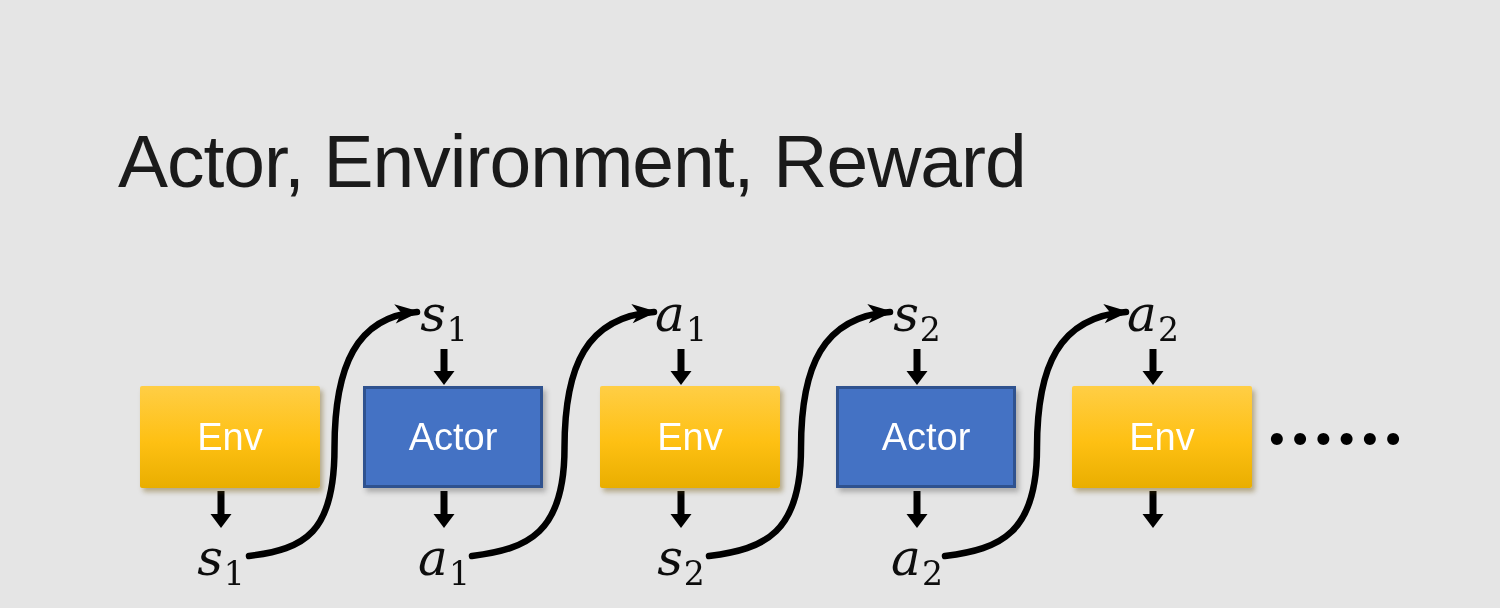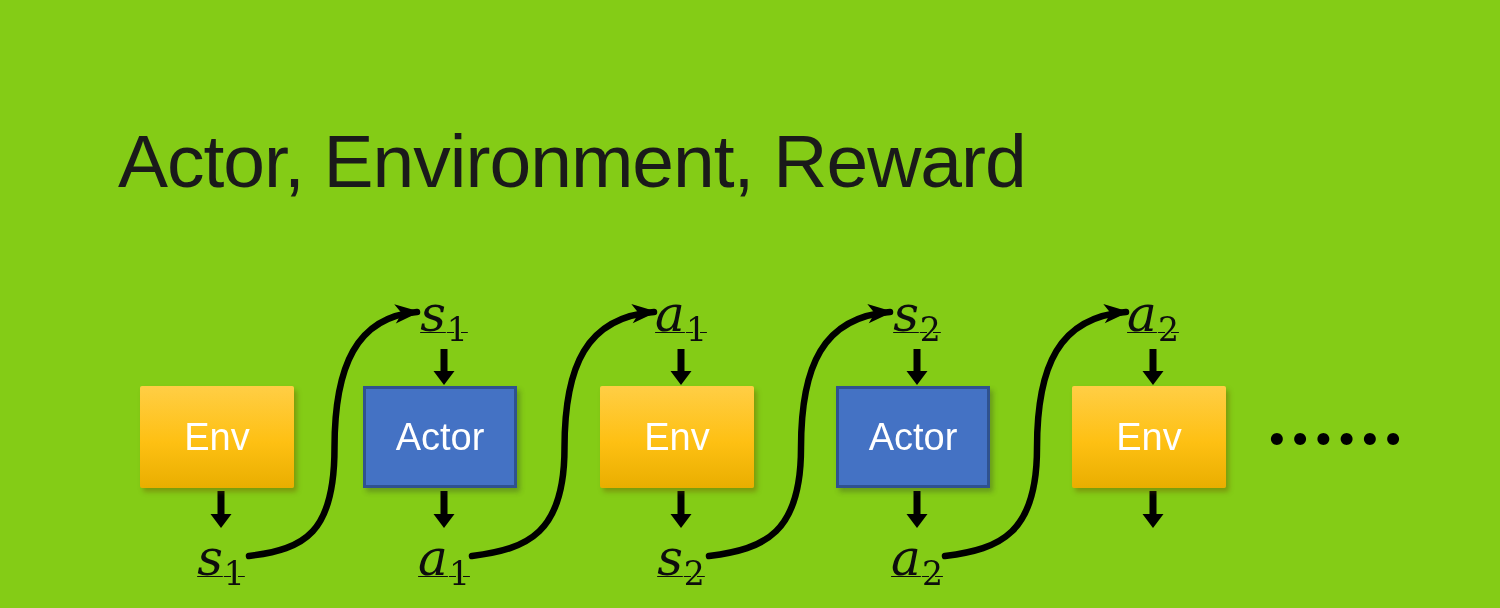--- a/index.html
+++ b/index.html
@@ -1,35 +1,35 @@
 <!DOCTYPE html>
 <html><head>
 <meta charset="utf-8">
 <style>
   html,body{margin:0;padding:0;background:#ffffff;}
   .slide{
-    position:relative;width:1500px;height:608px;background:#84cc16;overflow:hidden;
+    position:relative;width:1500px;height:608px;background:#e5e5e5;overflow:hidden;
     font-family:"Liberation Sans",sans-serif;
   }
   .title{
     position:absolute;left:118px;top:124px;margin:0;
     font-size:75px;font-weight:300;letter-spacing:-1px;line-height:75px;
     color:#1a1a1a;white-space:nowrap;
   }
   .diagram{position:absolute;left:0;top:0;width:1500px;height:608px;}
   .overlay{position:absolute;left:0;top:0;width:1500px;height:608px;}
   .node{
-    position:absolute;top:386px;width:154px;height:102px;
+    position:absolute;top:386px;width:180px;height:102px;
     display:flex;align-items:center;justify-content:center;
     font-size:38px;line-height:1;box-sizing:border-box;
   }
   .node.env{border-radius:2px;}
   .mlabel{
     position:absolute;width:130px;text-align:center;white-space:nowrap;
-    font-family:"DejaVu Serif",serif;font-style:italic;color:#0d0d0d;line-height:52px;height:52px;text-decoration:underline;
+    font-family:"DejaVu Serif",serif;font-style:italic;color:#0d0d0d;line-height:52px;height:52px;
   }
   .mlabel .base{font-size:50px;}
   .mlabel .sub{font-size:33px;font-style:normal;vertical-align:-10px;margin-left:1px;}
   .dots{
     position:absolute;left:1266px;top:416px;height:48px;line-height:48px;
     font-family:"DejaVu Sans",sans-serif;font-weight:bold;font-size:34px;
     letter-spacing:1.5px;color:#000;
   }
 </style>
 </head>

